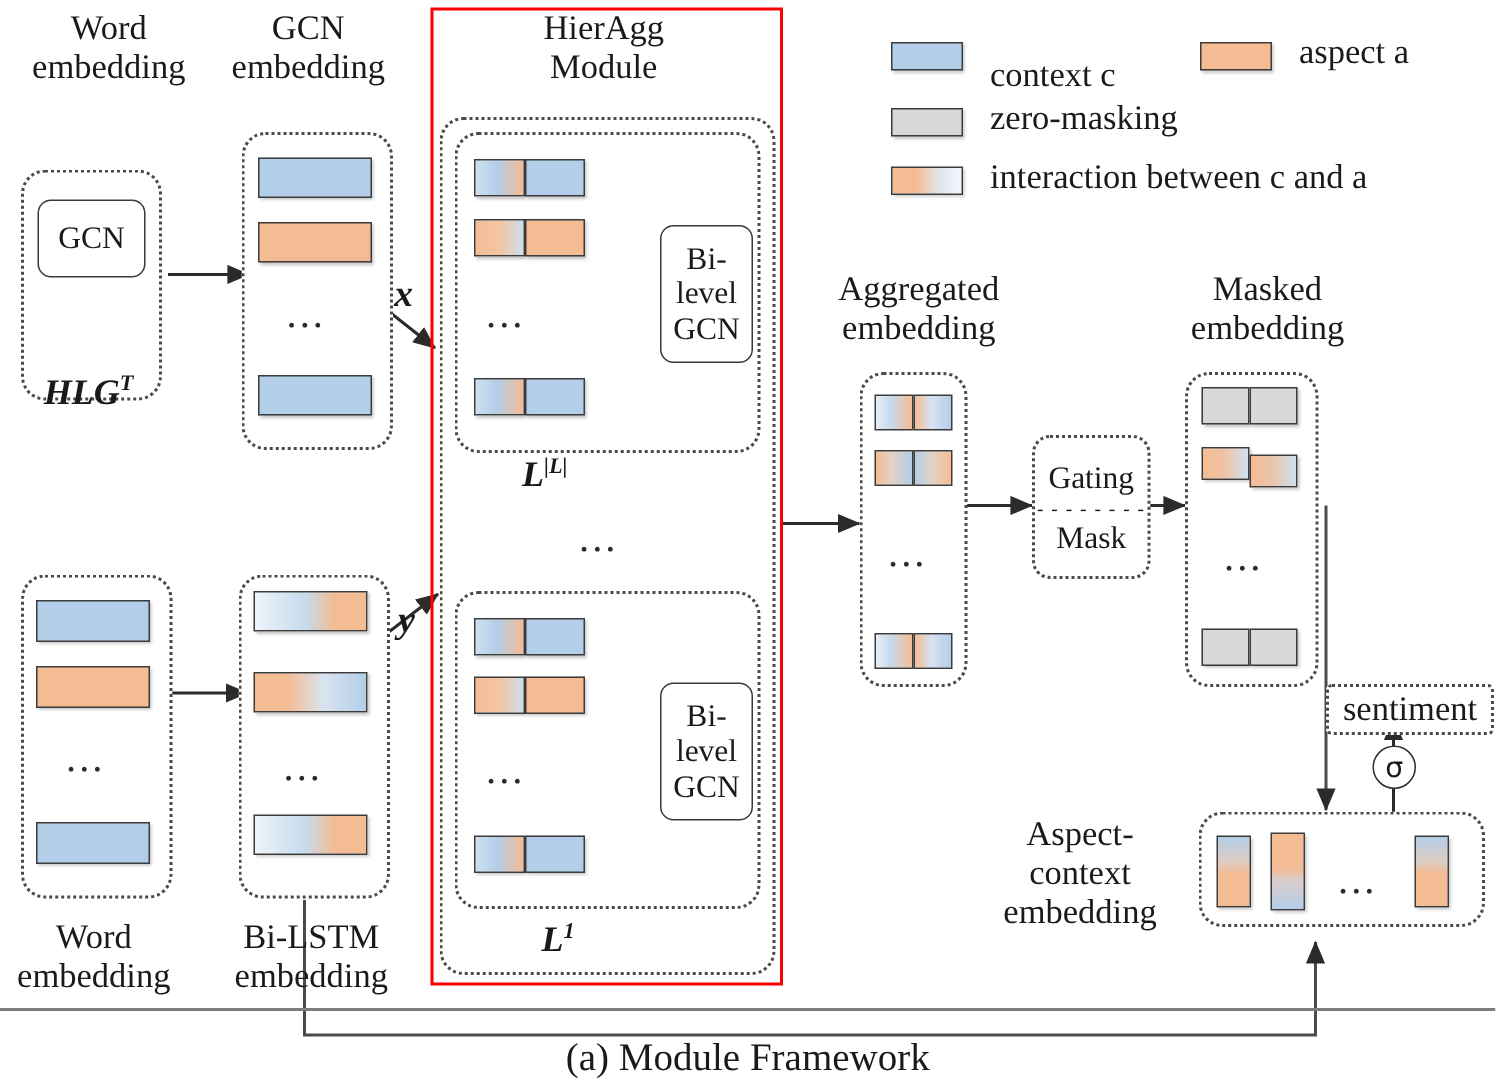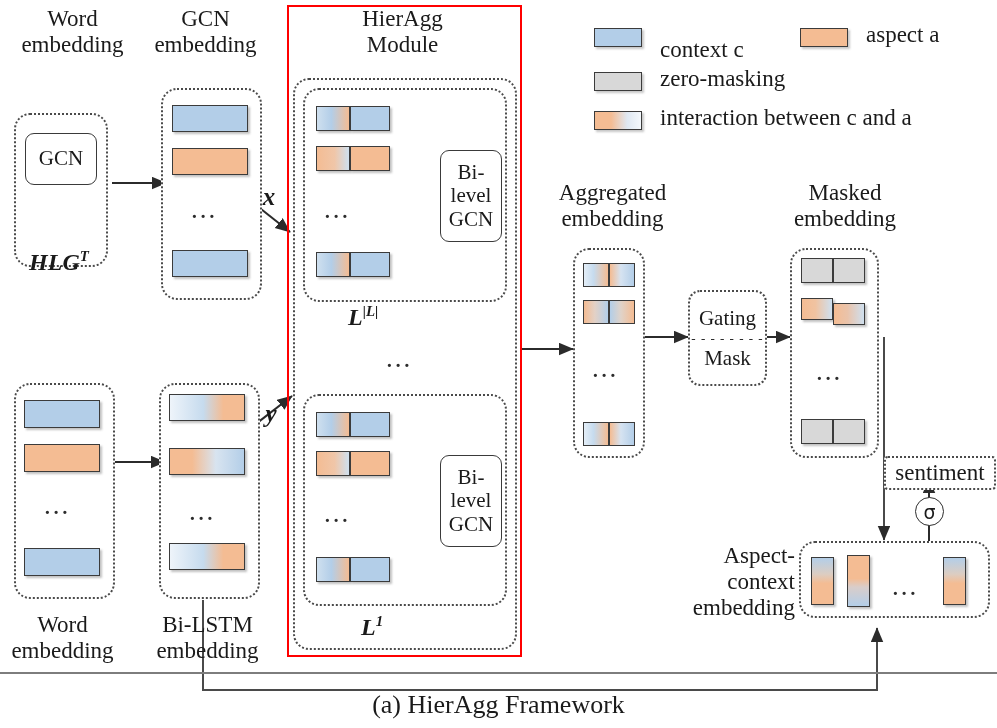--- a/index.html
+++ b/index.html
@@ -269,21 +269,21 @@
   <div class="bar" style="left:801px;top:419px;width:32px;height:25px;background:#d8d8d8;"></div>
   <div class="bar" style="left:833px;top:419px;width:32px;height:25px;background:#d8d8d8;"></div>
 
   <div class="sent" style="left:884px;top:456px;width:100px;height:30px;">
     <span>sentiment</span>
   </div>
   <div class="sigma" style="left:915px;top:497px;width:27px;height:27px;">
     <span>σ</span>
   </div>
 
-  <div class="lbl" style="left:645px;top:543px;width:150px;text-align:right;">
+  <div class="lbl" style="left:645px;top:543px;width:150px;">
     <span>Aspect-</span><br>
     <span>context</span><br>
     <span>embedding</span>
   </div>
   <div class="dashbox" style="left:799px;top:541px;width:187px;height:73px;"></div>
   <div class="bar" style="left:811px;top:557px;width:23px;height:48px;
               background:linear-gradient(180deg,#b3cee8 0%,#dccdc2 35%,#f4bc93 55%,#f4bc93 100%);"></div>
   <div class="bar" style="left:847px;top:555px;width:23px;height:52px;
               background:linear-gradient(180deg,#f4bc93 0%,#f4bc93 45%,#d9cdca 62%,#b3cee8 100%);"></div>
   <div class="dots" style="left:892px;top:573px;">
@@ -305,16 +305,16 @@
     <span>zero-masking</span>
   </div>
   <div class="legend-sw" style="left:594px;top:111px;width:48px;height:19px;
               background:linear-gradient(90deg,#f4bc93 0%,#f4bc93 35%,#dfe8f2 70%,#f4f8fc 100%);"></div>
   <div class="legend-tx" style="left:660px;top:105px;">
     <span>interaction between c and a</span>
   </div>
 
   <div class="sep" style="left:0px;top:672px;width:997px;"></div>
   <div class="caption" style="top:690px;">
-    <span>(a) HierAgg Framework</span>
+    <span>(a) Module Framework</span>
   </div>
 
 </div>
 
 </body></html>

